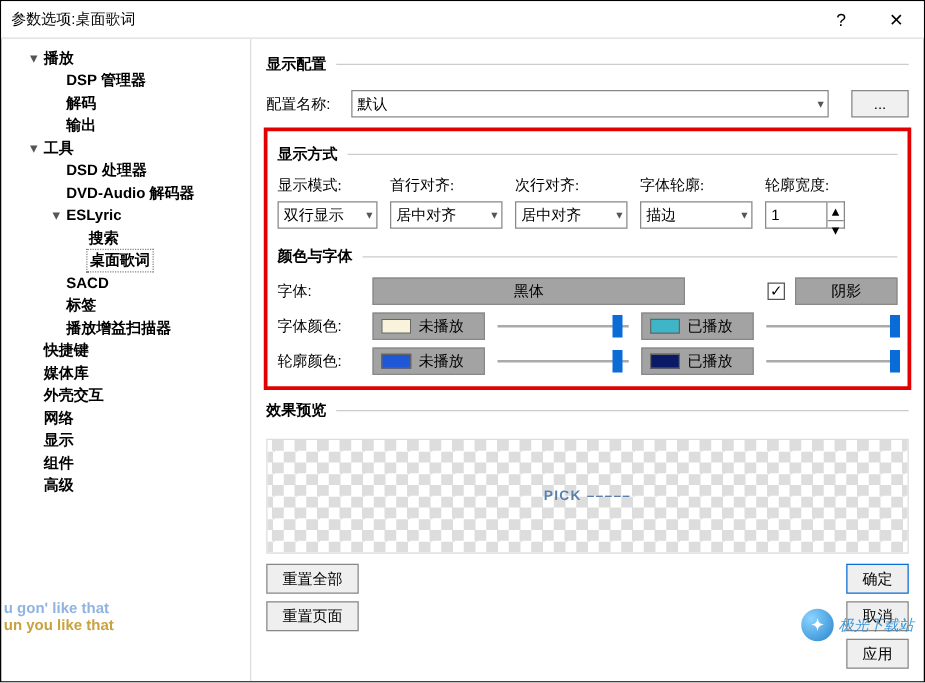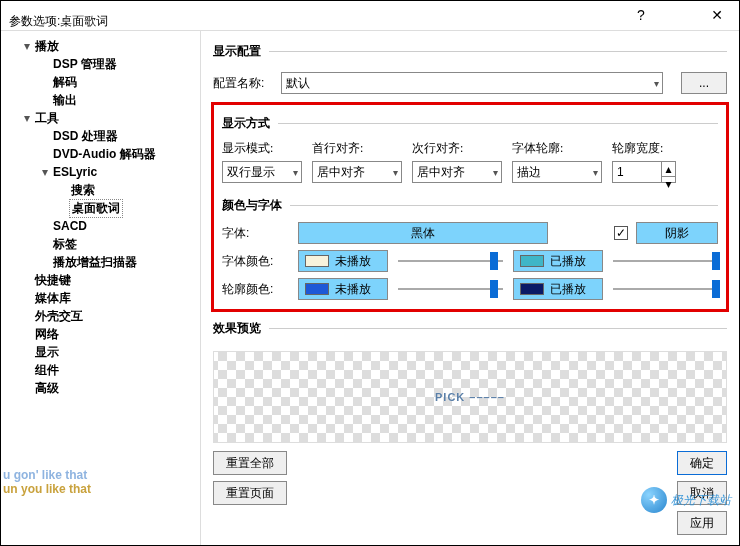--- a/index.html
+++ b/index.html
@@ -1,18 +1,18 @@
 <!DOCTYPE html>
 <html><head>
 <meta charset="utf-8">
 <style>
 * { box-sizing: border-box; font-family: "Microsoft YaHei", "SimSun", sans-serif; font-size: 12px; }
 body { margin: 0; padding: 0; background: #fff; width: 740px; height: 546px; position: relative; }
 .window { border: 1px solid #000; width: 740px; height: 546px; display: flex; flex-direction: column; }
-.titlebar { height: 30px; background: #fff; display: flex; align-items: flex-end; border-bottom: 1px solid #ddd; gap: 32px; }
+.titlebar { height: 30px; background: #fff; display: flex; align-items: center; border-bottom: 1px solid #ddd; }
 .titlebar .title { padding-left: 8px; flex: 1; }
 .titlebar .btn { width: 44px; height: 30px; display: flex; align-items: center; justify-content: center; font-size: 14px; }
 .body { flex: 1; display: flex; overflow: hidden; }
 .tree { width: 200px; border-right: 1px solid #ddd; padding: 6px 4px; overflow: auto; position: relative; }
 .tree-item { display: flex; align-items: center; height: 18px; padding-left: 4px; cursor: default; }
 .tree-item .twisty { width: 12px; text-align: center; color: #555; }
 .tree-item .label { padding-left: 2px; font-weight: bold; }
 .tree-item.selected .label { border: 1px dotted #888; padding: 0 2px; }
 .indent1 { padding-left: 16px; }
 .indent2 { padding-left: 34px; }
@@ -28,35 +28,35 @@
 .redbox { border: 3px solid #e20000; padding: 6px 8px 3px 8px; margin: 4px -2px; }
 .grid5 { display: flex; gap: 10px; }
 .colhead { font-size: 12px; margin-bottom: 4px; font-family: Liberation Serif, serif; }
 .spinner { display: flex; align-items: center; }
 .spinner .val { border: 1px solid #888; width: 50px; height: 22px; padding: 0 4px; display: flex; align-items: center; }
 .spinner .arrows { display: flex; flex-direction: column; border: 1px solid #888; border-left: none; height: 22px; width: 14px; font-size: 8px; }
 .spinner .arrows div { flex: 1; display: flex; align-items: center; justify-content: center; border-bottom: 1px solid #888; }
 .spinner .arrows div:last-child { border-bottom: none; }
 .fontrow { display: flex; align-items: center; margin: 6px 0; }
 .fontrow .lbl { width: 76px; }
-.color-btn { border: 1px solid #888; height: 22px; display: flex; align-items: center; padding: 0 6px; gap: 6px; background: #7dd3fc; }
+.color-btn { border: 1px solid #888; height: 22px; display: flex; align-items: center; padding: 0 6px; gap: 6px; background: #a3a3a3; }
 .swatch { width: 24px; height: 12px; border: 1px solid #666; }
 .slider { flex: 1; height: 22px; position: relative; display: flex; align-items: center; }
 .slider .track { height: 2px; background: #aaa; width: 100%; }
 .slider .thumb { width: 8px; height: 18px; background: #0a6cd6; position: absolute; top: 2px; }
 .checkbox { width: 14px; height: 14px; border: 1px solid #555; display: flex; align-items: center; justify-content: center; font-size: 11px; }
 .preview { flex: 1; min-height: 60px; margin-top: 6px; background: repeating-conic-gradient(#ddd 0% 25%, #fff 0% 50%) 50% / 18px 18px; position: relative; border: 1px solid #ddd; }
 .preview .txt { position: absolute; left: 50%; top: 50%; transform: translate(-50%,-50%); color: #5a7fa8; font-weight: bold; font-size: 11px; letter-spacing: 1px; text-shadow: 0 0 1px #fff; }
 .footer { display: flex; justify-content: space-between; padding: 8px 0 2px 0; gap: 8px; }
 .footer .left, .footer .right { display: flex; gap: 6px; flex-direction: column; }
 .footer .btn2 { border: 1px solid #888; height: 24px; padding: 0 12px; display: flex; align-items: center; background: #efefef; }
 .footer .btn2.primary { border: 1px solid #0a6cd6; }
 .watermark { position: absolute; right: 8px; bottom: 32px; color: #2b8fd6; font-size: 18px; font-style: italic; opacity: 0.9; pointer-events: none; display: flex; align-items: center; gap: 4px; }
 .watermark .orb { width: 26px; height: 26px; border-radius: 50%; background: radial-gradient(circle at 30% 30%, #7fd0ff, #1178c9); display:flex;align-items:center;justify-content:center;color:#fff;font-style:normal;font-weight:bold;font-size:12px; }
-.ghost-lyric { position: absolute; left: 2px; bottom: 49px; color: #8fb4e0; font-size: 11px; font-weight: bold; pointer-events: none; line-height: 14px; }
+.ghost-lyric { position: absolute; left: 2px; bottom: 38px; color: #8fb4e0; font-size: 11px; font-weight: bold; pointer-events: none; line-height: 14px; }
 .conf { display:flex; align-items:center; gap:6px; }
 </style>
 </head>
 <body>
 
 <div class="window">
 
   <div class="titlebar">
     <div class="title">参数选项:桌面歌词</div>
     <div class="btn">?</div>

